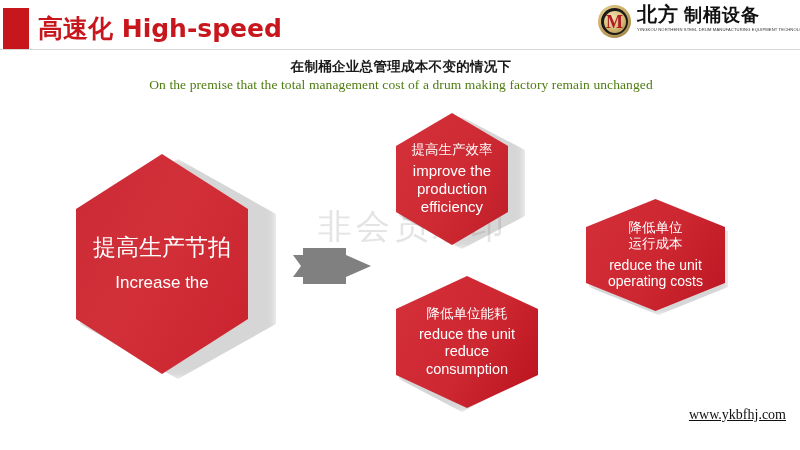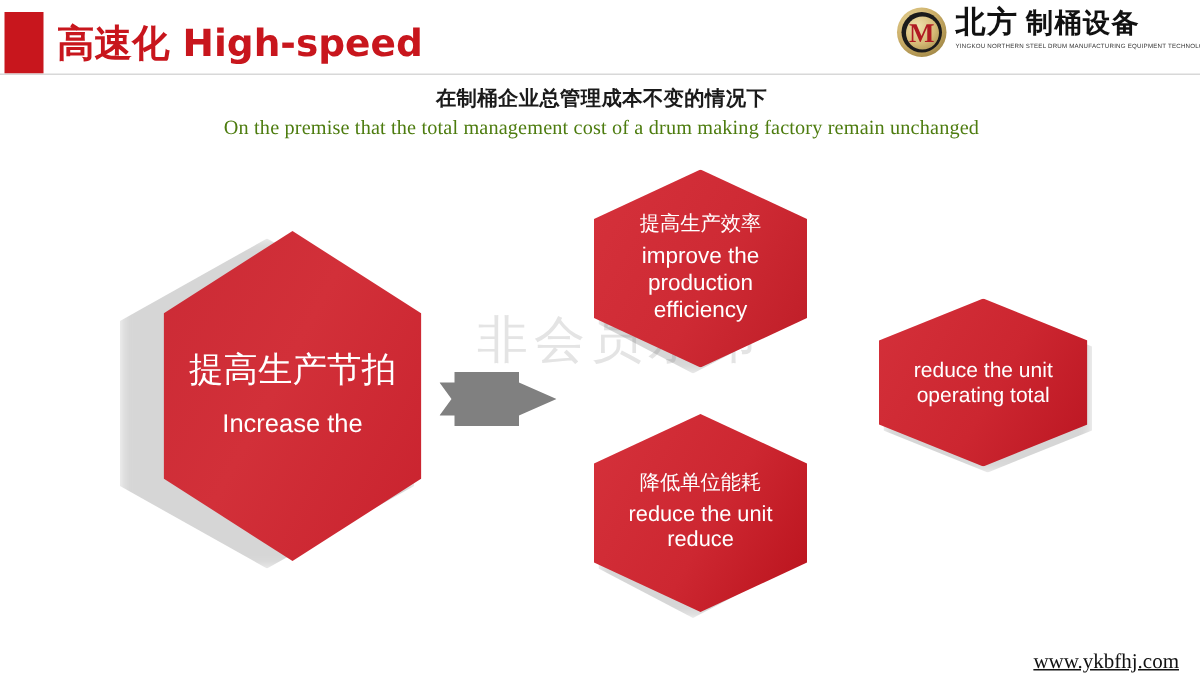--- a/index.html
+++ b/index.html
@@ -185,29 +185,28 @@
   }
   .hex .en {
     font-family: "Liberation Sans", "DejaVu Sans", sans-serif;
     line-height: 1.2;
   }
 
   
   #hex-main {
     left: 76px; top: 154px; width: 172px; height: 220px;
     background: linear-gradient(118deg, #CB2A35 0%, #D23039 45%, #C9222E 100%);
-    margin-left: 33px;
   }
   #hex-main-shadow { left: 80px; top: 159px; width: 196px; height: 220px; }
   #hex-main .cn { font-size: 23px; margin-bottom: 12px; }
   #hex-main .en { font-size: 17px; }
 
   
   #hex-top {
-    left: 396px; top: 113px; width: 142px; height: 132px;
+    left: 396px; top: 113px; width: 112px; height: 132px;
     background: linear-gradient(120deg, #D5313B 0%, #CE2A34 55%, #BE1D27 100%);
   }
   #hex-top-shadow { left: 399px; top: 117px; width: 126px; height: 132px; }
   #hex-top .cn { font-size: 13.5px; margin-bottom: 5px; }
   #hex-top .en { font-size: 15px; }
 
   
   #hex-bottom {
     left: 396px; top: 276px; width: 142px; height: 132px;
     background: linear-gradient(120deg, #D5313B 0%, #CD2731 55%, #B9121C 100%);
@@ -232,21 +231,21 @@
     top: 248px;
     width: 78px;
     height: 36px;
     z-index: 3;
   }
 
   
   #footer-url {
     position: absolute;
     right: 14px;
-    bottom: 0;
+    bottom: 27px;
     font-size: 14px;
     color: #111111;
     font-family: "Liberation Serif", "DejaVu Serif", serif;
     text-decoration: underline;
     white-space: nowrap;
   }
 </style>
 </head>
 <body>
 
@@ -303,25 +302,30 @@
       <div>production</div>
       <div>efficiency</div>
     </div>
   </div>
 
   <div id="hex-bottom" class="hex">
     <div class="cn">降低单位能耗</div>
     <div class="en">
       <div>reduce the unit</div>
       <div>reduce</div>
+      <div>consumption</div>
     </div>
   </div>
 
   <div id="hex-right" class="hex">
+    <div class="cn">
+      <div>降低单位</div>
+      <div>运行成本</div>
+    </div>
     <div class="en">
       <div>reduce the unit</div>
-      <div>operating total</div>
+      <div>operating costs</div>
     </div>
   </div>
 
   <div id="footer-url">www.ykbfhj.com</div>
 
 </div>
 
 </body></html>

